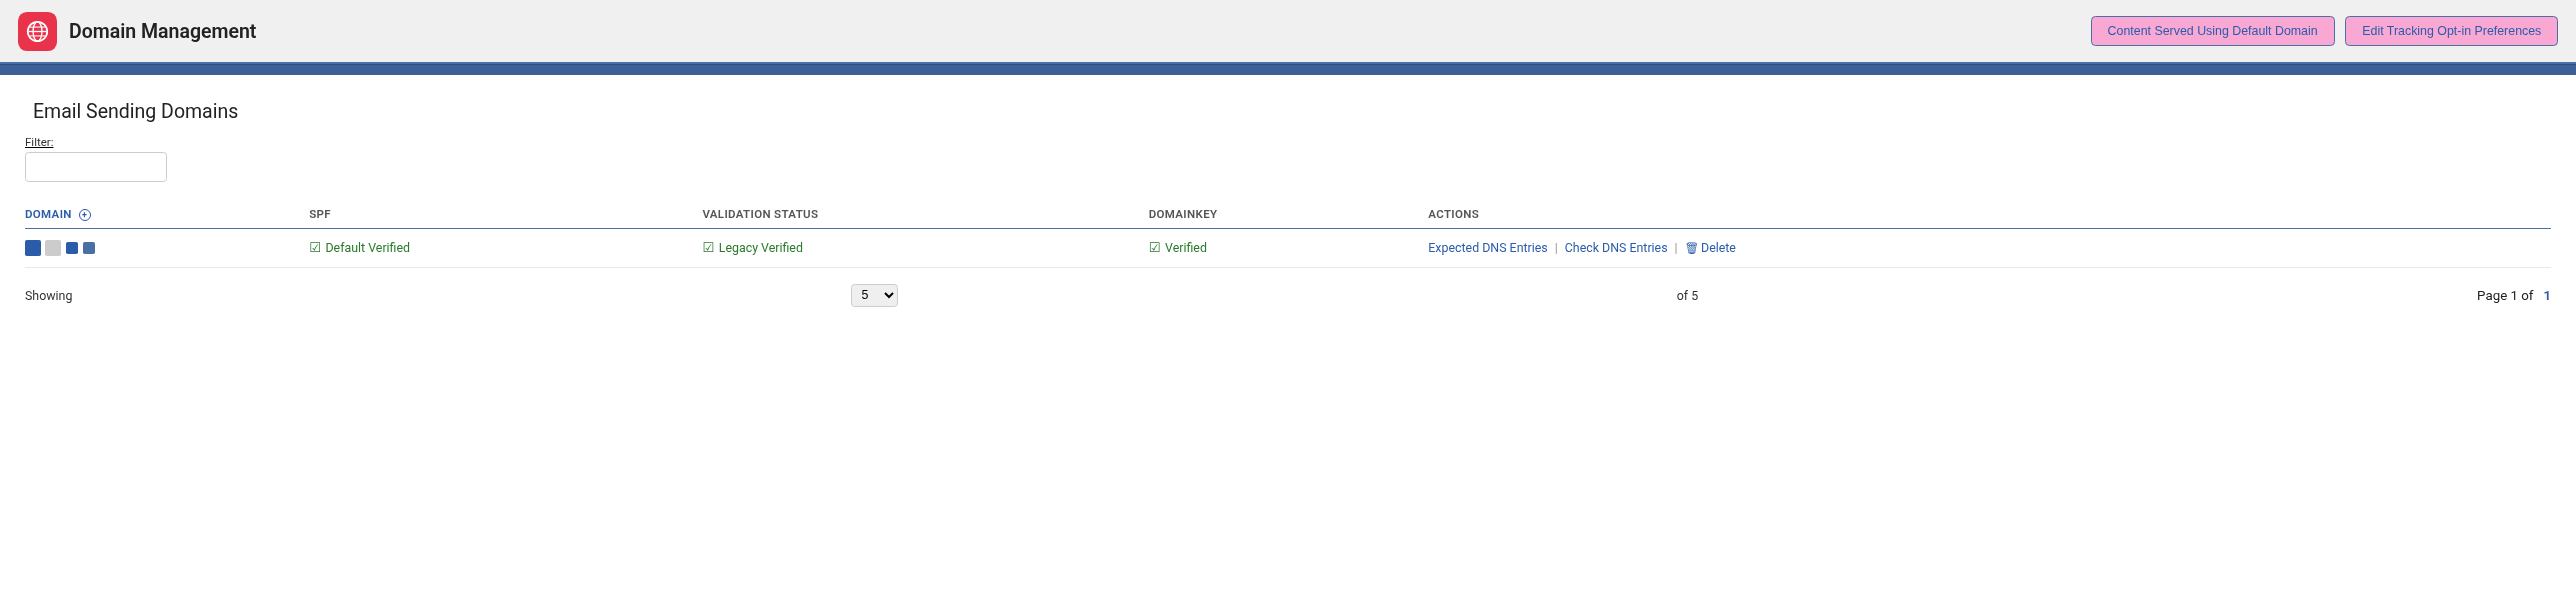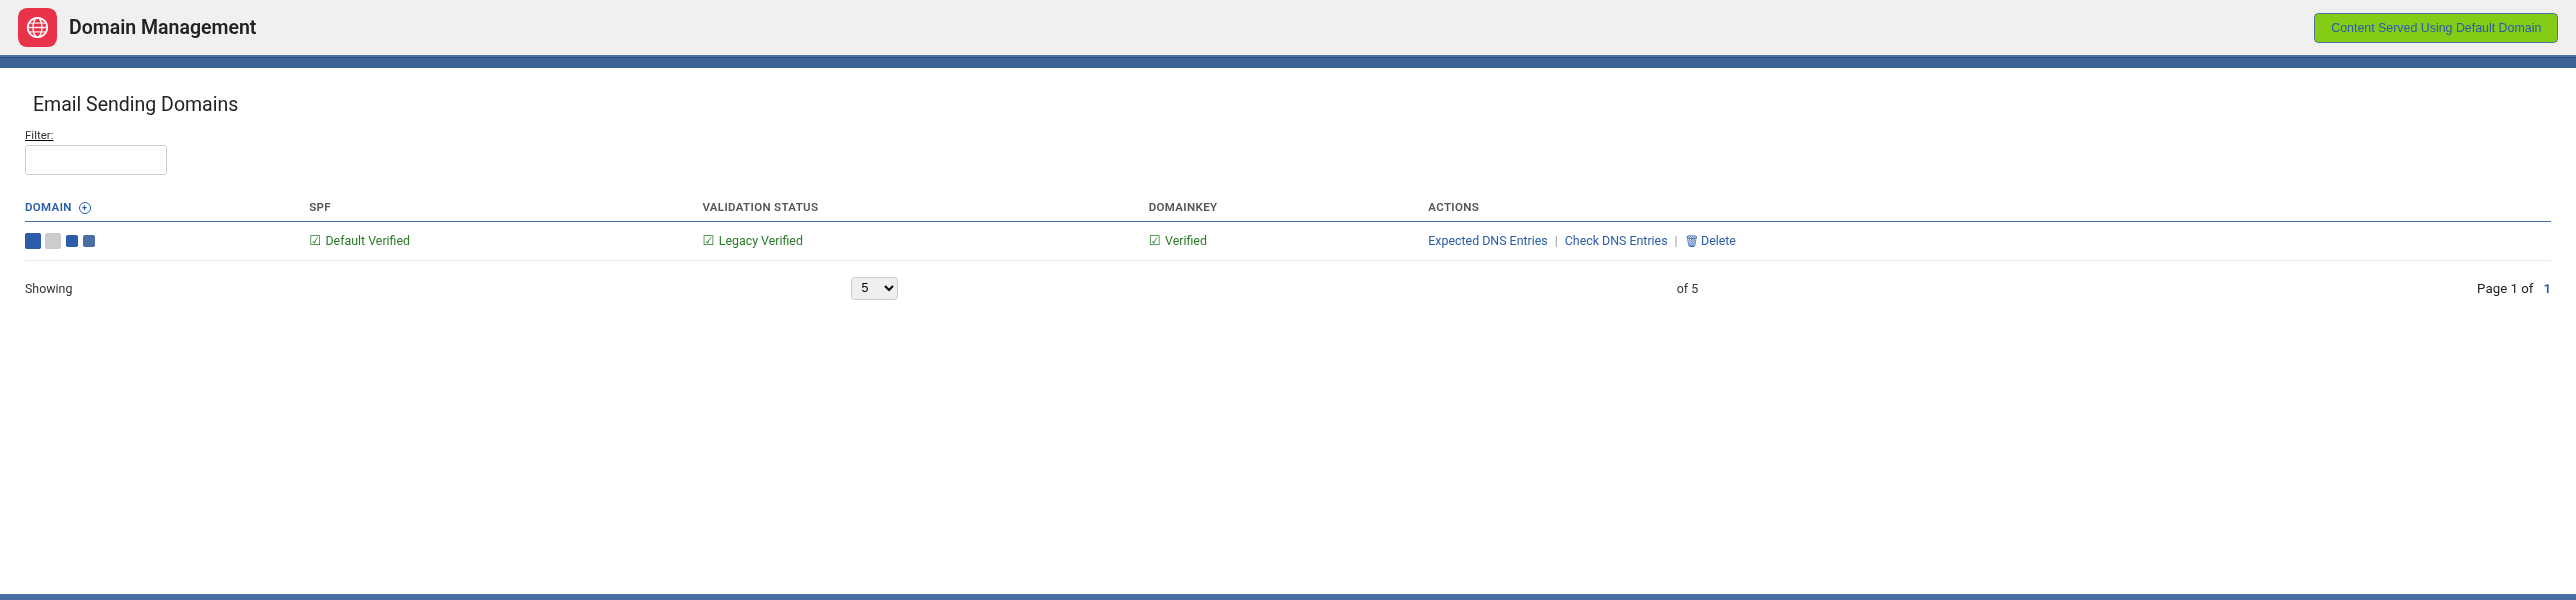--- a/index.html
+++ b/index.html
@@ -7,21 +7,21 @@
       font-family: -apple-system, BlinkMacSystemFont, 'Segoe UI', Roboto, sans-serif;
       background: #4a6fa5;
       min-height: 100vh;
     }
 
     
     .top-header {
       background: #f0f0f0;
       border-bottom: 2.7px solid #4a6fa5;
       padding: 0 17.7px;
-      height: 57px;
+      height: 64px;
       display: flex;
       align-items: center;
       justify-content: space-between;
     }
     .header-left {
       display: flex;
       align-items: center;
       gap: 12.4px;
     }
     .app-icon {
@@ -40,21 +40,21 @@
       font-weight: 600;
       color: #222;
     }
     .header-right {
       display: flex;
       gap: 10.6px;
       align-items: center;
     }
     .header-btn {
       border: 1.3px solid #4a6fa5;
-      background: #84cc16;
+      background: #f9a8d4;
       color: #2a5caa;
       border-radius: 4.4px;
       padding: 7px 16px;
       font-size: 12.4px;
       cursor: pointer;
       white-space: nowrap;
     }
 
     
     .main-content {
@@ -268,20 +268,21 @@
         <ellipse cx="13" cy="13" rx="5" ry="11" stroke="white" stroke-width="1.5"></ellipse>
         <line x1="3" y1="13" x2="23" y2="13" stroke="white" stroke-width="1.5"></line>
         <line x1="4" y1="8" x2="22" y2="8" stroke="white" stroke-width="1.2"></line>
         <line x1="4" y1="18" x2="22" y2="18" stroke="white" stroke-width="1.2"></line>
       </svg>
     </div>
     <span class="app-title">Domain Management</span>
   </div>
   <div class="header-right">
     <button class="header-btn">Content Served Using Default Domain</button>
+    <button class="header-btn">Edit Tracking Opt-in Preferences</button>
   </div>
 </div>
 
 <div style="background:#3d6096; height:10.6px; border-top:1.8px solid #2a4f80;"></div>
 
 <div class="main-content">
   <h2 class="section-title">Email Sending Domains</h2>
 
   <div class="filter-row">
     <div class="filter-left">

